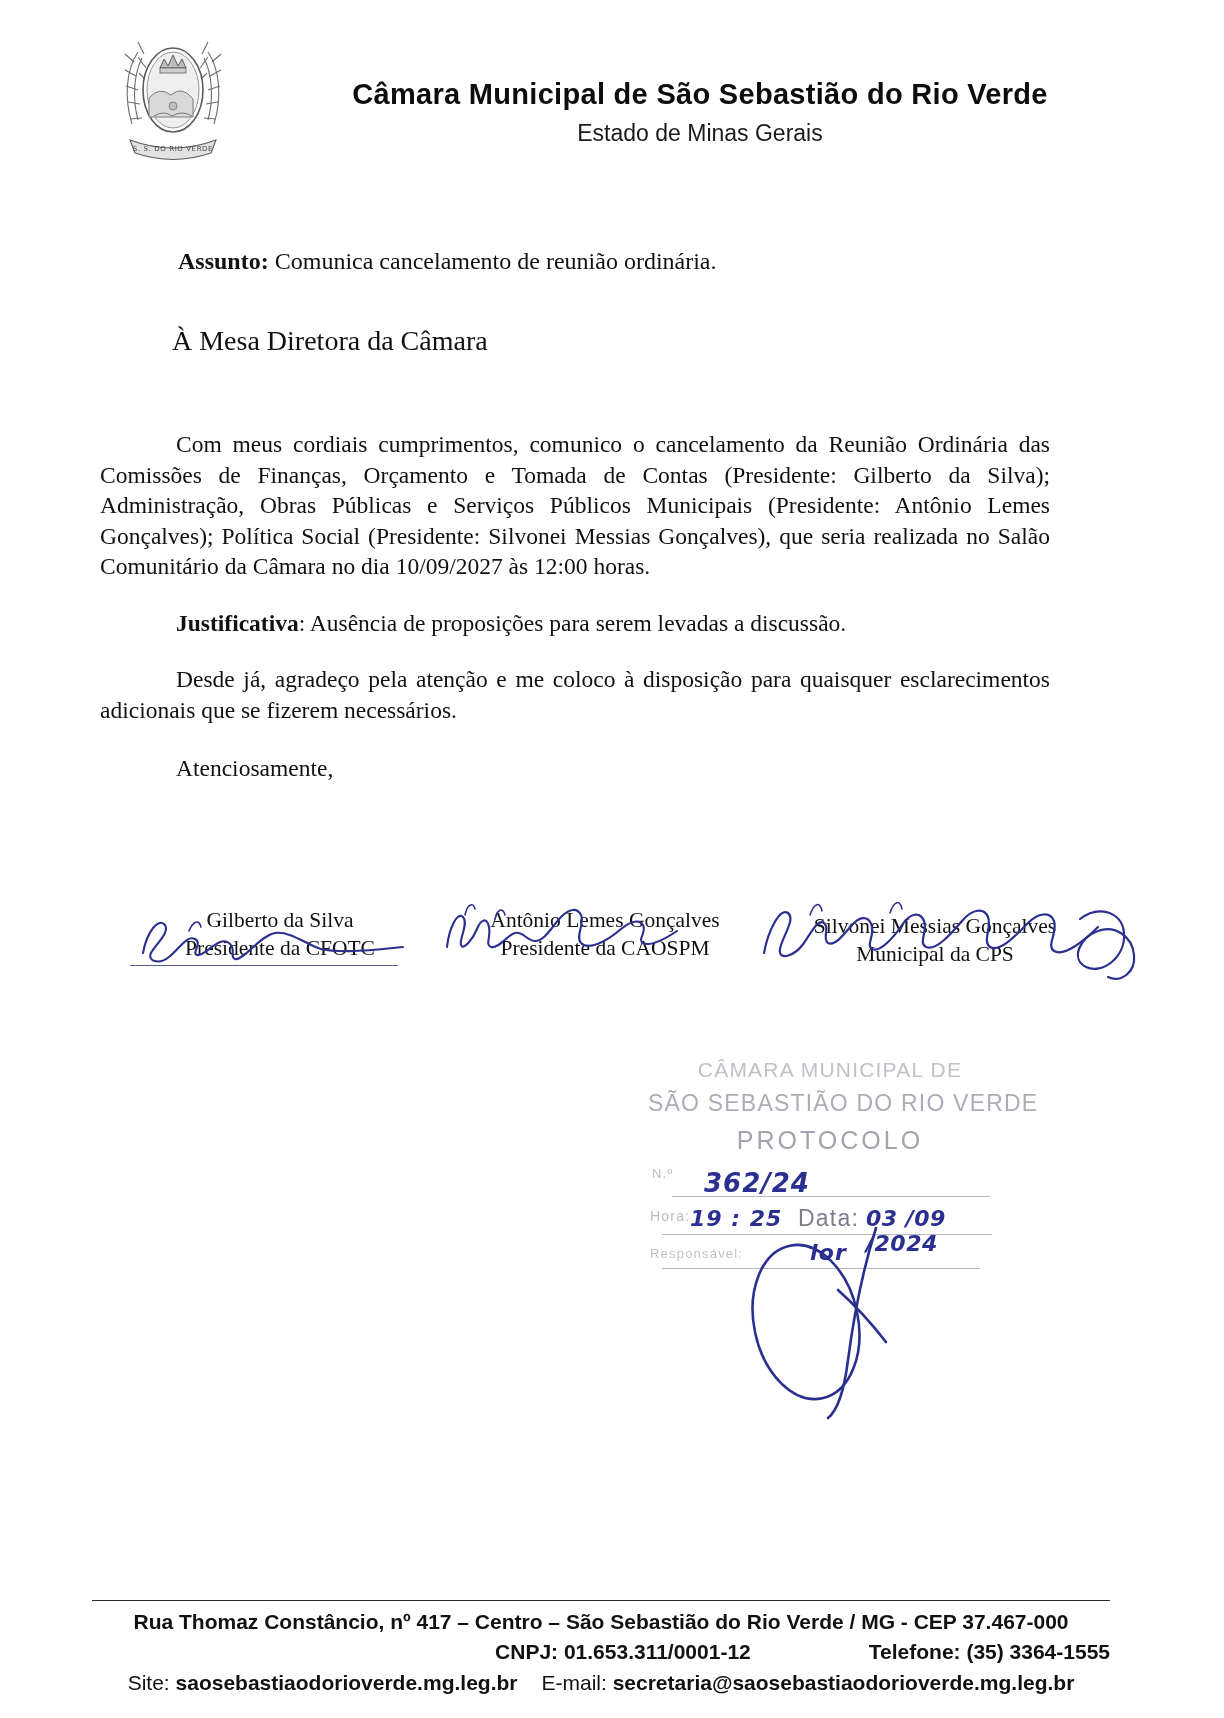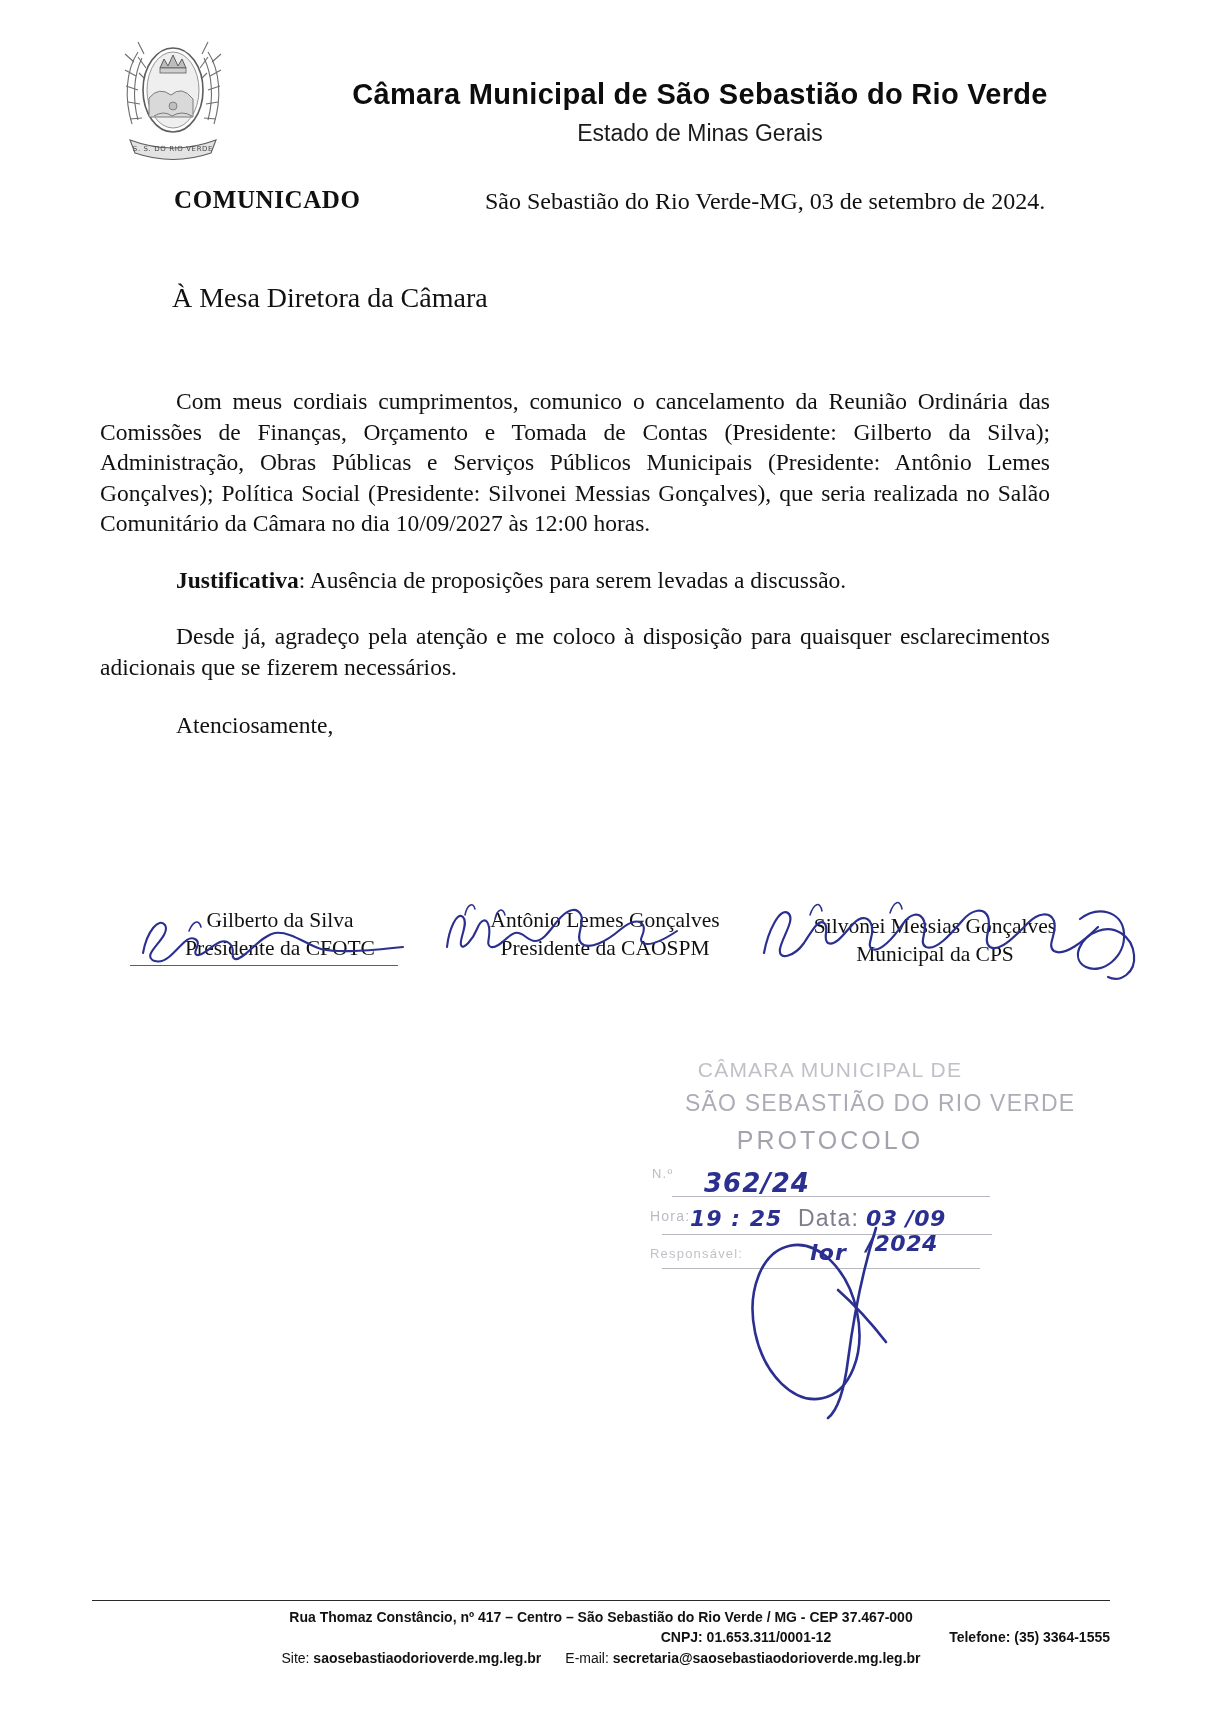--- a/index.html
+++ b/index.html
@@ -153,21 +153,20 @@
     position: absolute; left: 12px; top: 8px;
     width: 340px;
     font-size: 21px;
     opacity: .55;
   }
   .stamp-l2 {
     position: absolute; left: 0px; top: 40px;
     width: 340px;
     font-size: 23px;
     opacity: .72;
-    margin-left: 37px;
   }
   .stamp-l3 {
     position: absolute; left: 12px; top: 76px;
     width: 340px;
     font-size: 25px;
     letter-spacing: 3px;
     opacity: .8;
   }
   .stamp-no-label {
     position: absolute; left: 4px; top: 116px;
@@ -212,21 +211,21 @@
     position: absolute;
     left: 92px; top: 1600px;
     width: 1018px; height: 1px;
     background: #2a2a2a;
   }
   .footer {
     position: absolute;
     left: 92px; top: 1607px;
     width: 1018px;
     font-family: "Liberation Sans", sans-serif;
-    font-size: 14px;
+    font-size: 21px;
     font-weight: bold;
     color: #111111;
     text-align: center;
     line-height: 1.45;
   }
   .footer-row2 {
     display: flex;
     justify-content: flex-end;
     gap: 118px;
   }
@@ -271,25 +270,24 @@
       </svg>
     </div>
     <div class="header-text">
       <div class="org-title">Câmara Municipal de São Sebastião do Rio Verde</div>
       <div class="org-sub">Estado de Minas Gerais</div>
     </div>
   </div>
 
   <div class="doc">
 
-    <div class="row-comunicado">
-      <div class="comunicado">COMUNICADO</div>
-      <div class="place-date">São Sebastião do Rio Verde-MG, 03 de setembro de 2024.</div>
-    </div>
-
+
+    <div class="assunto">
+      <b>Assunto:</b><span> Comunica cancelamento de reunião ordinária.</span>
+    </div>
 
     <div class="addressee">À Mesa Diretora da Câmara</div>
 
     <p class="para p-main">Com meus cordiais cumprimentos, comunico o cancelamento da Reunião Ordinária das Comissões de Finanças, Orçamento e Tomada de Contas (Presidente: Gilberto da Silva); Administração, Obras Públicas e Serviços Públicos Municipais (Presidente: Antônio Lemes Gonçalves); Política Social (Presidente: Silvonei Messias Gonçalves), que seria realizada no Salão Comunitário da Câmara no dia 10/09/2027 às 12:00 horas.</p>
 
     <p class="para p-just">
       <b>Justificativa</b><span>: Ausência de proposições para serem levadas a discussão.</span>
     </p>
 
     <p class="para p-thanks">Desde já, agradeço pela atenção e me coloco à disposição para quaisquer esclarecimentos adicionais que se fizerem necessários.</p>

